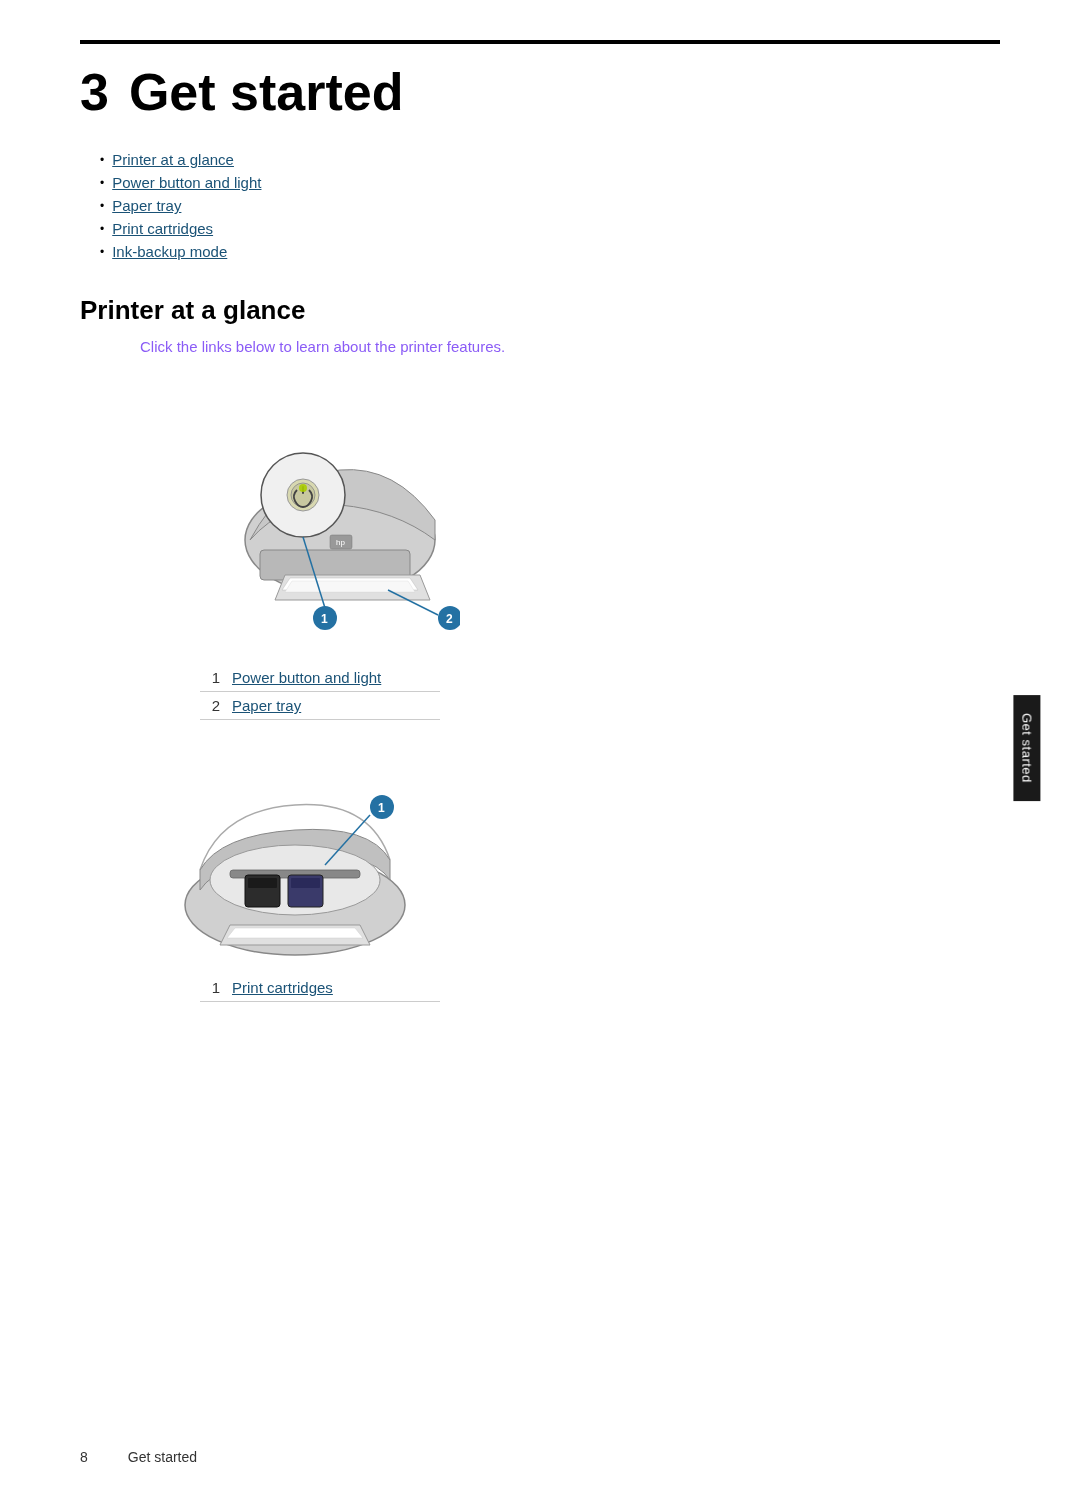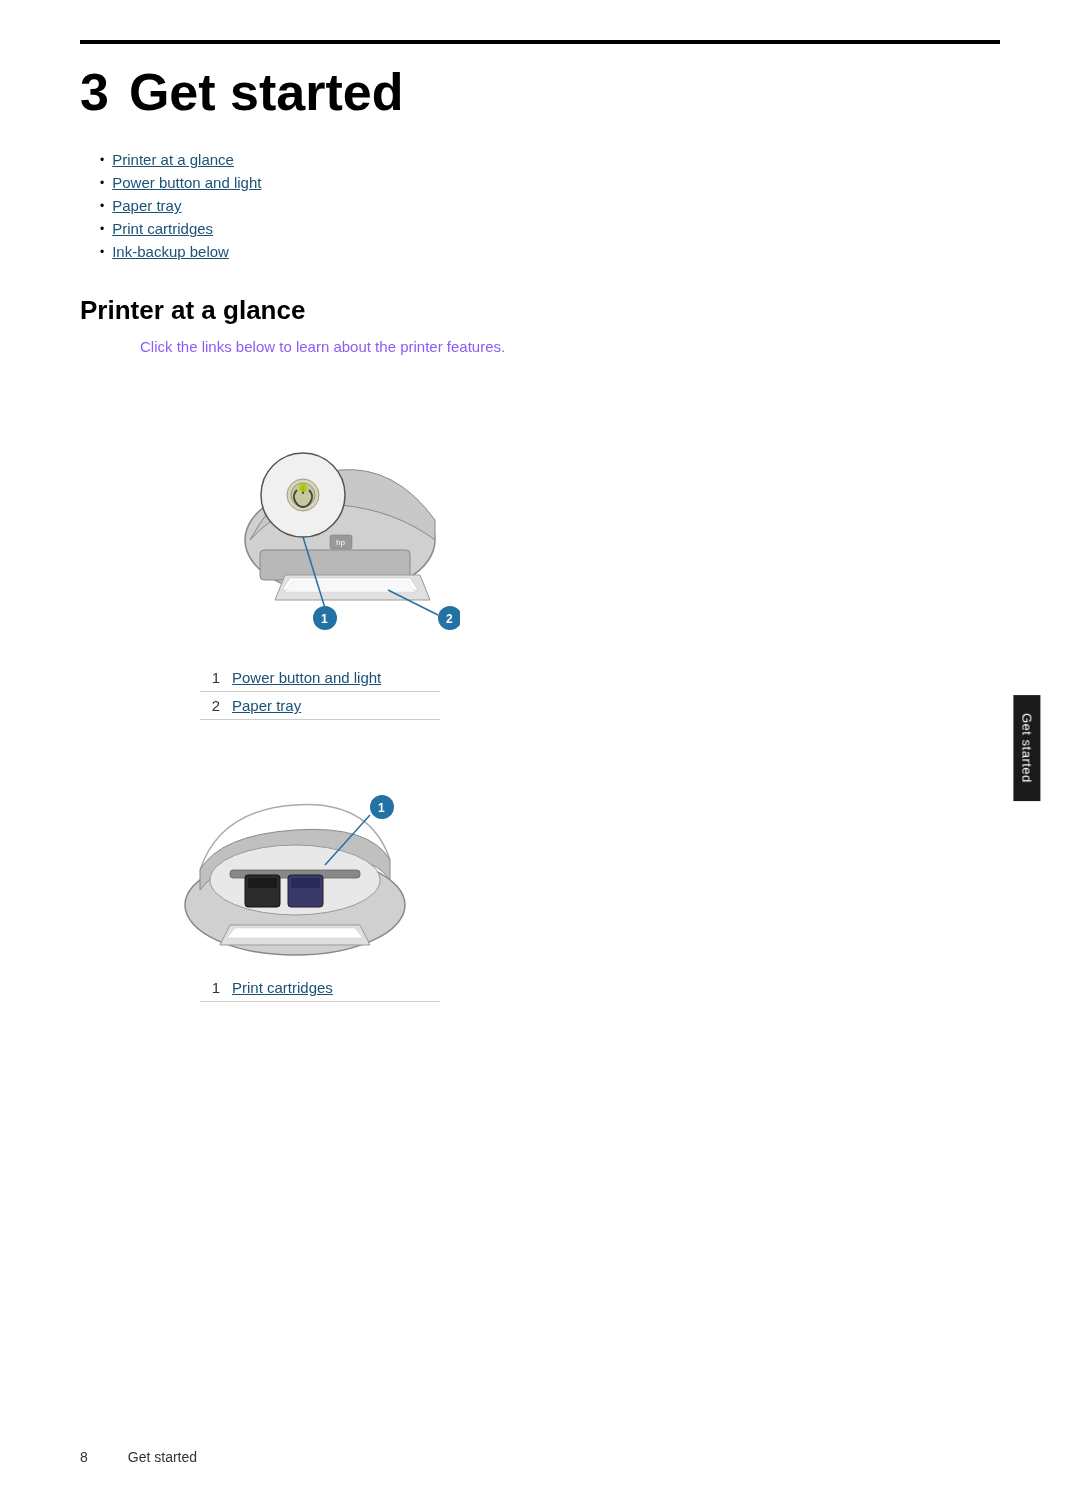--- a/index.html
+++ b/index.html
@@ -186,21 +186,21 @@
       <li>
         <a href="#power-button">Power button and light</a>
       </li>
       <li>
         <a href="#paper-tray">Paper tray</a>
       </li>
       <li>
         <a href="#print-cartridges">Print cartridges</a>
       </li>
       <li>
-        <a href="#ink-backup">Ink-backup below</a>
+        <a href="#ink-backup">Ink-backup mode</a>
       </li>
     </ul>
 
     <h2 class="section-heading" id="printer-at-a-glance">Printer at a glance</h2>
     <p class="section-intro">Click the links below to learn about the printer features.</p>
 
     <div class="diagram-container">
       <svg class="printer-svg-1" viewBox="0 0 320 280" xmlns="http://www.w3.org/2000/svg">
 
         <ellipse cx="200" cy="160" rx="95" ry="55" fill="#d0d0d0" stroke="#888" stroke-width="1.5"></ellipse>

